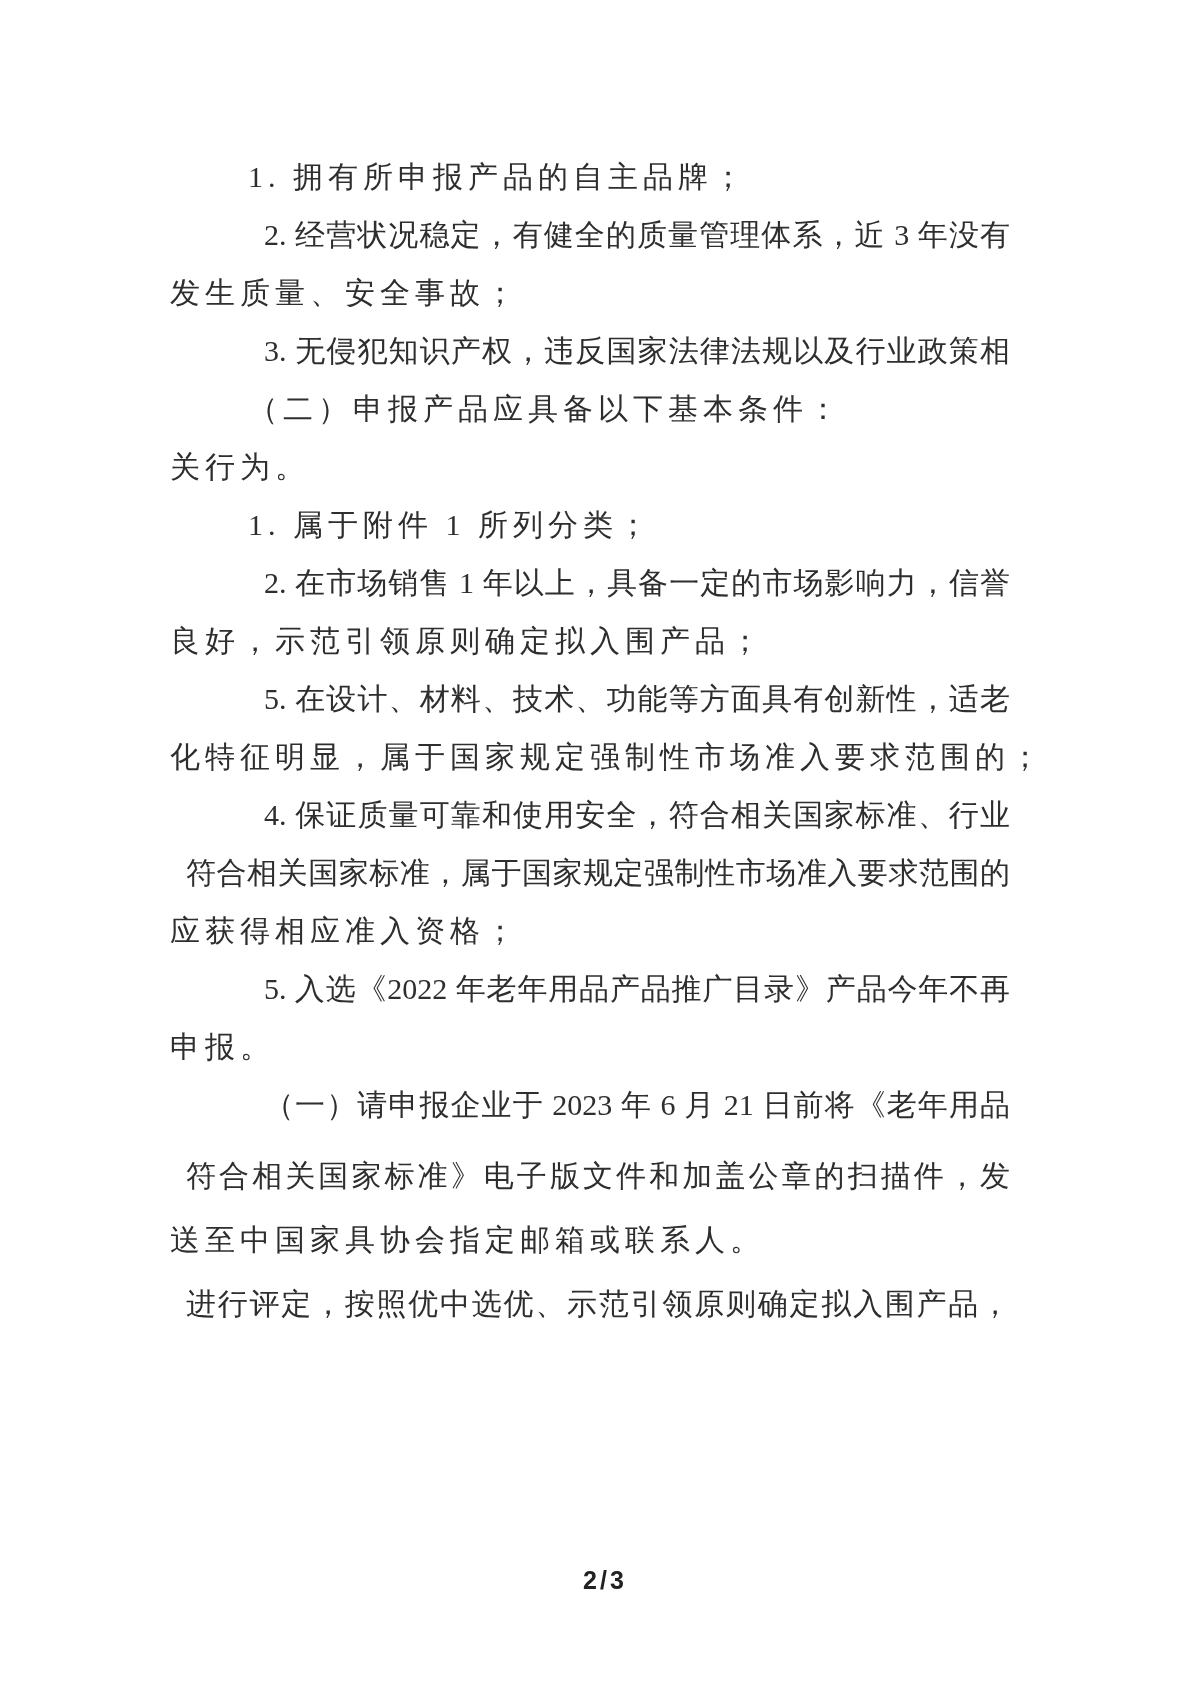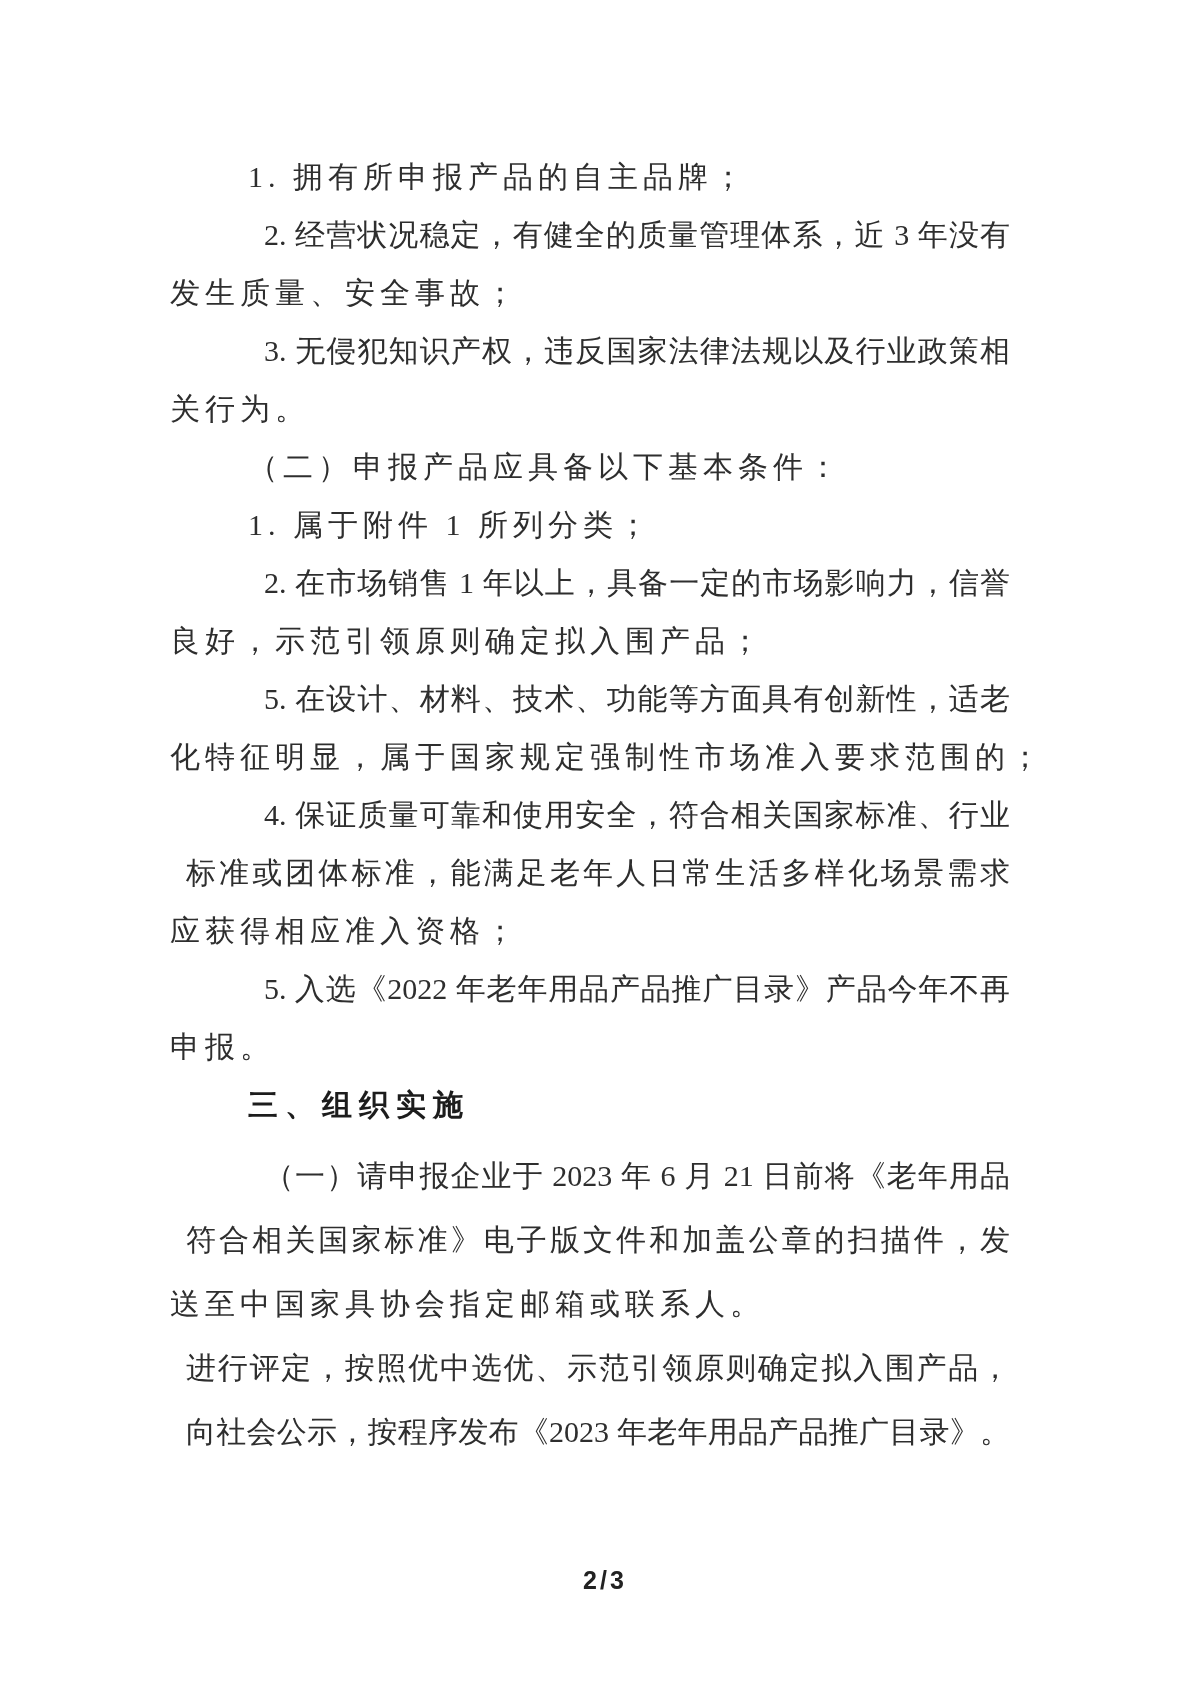--- a/index.html
+++ b/index.html
@@ -71,33 +71,31 @@
 </style>
 </head>
 <body>
 
 <div class="page">
   <div class="text-block" id="lines">
       <div class="line indent">1. 拥有所申报产品的自主品牌；</div>
       <div class="line indent fill">2. 经营状况稳定，有健全的质量管理体系，近 3 年没有</div>
       <div class="line">发生质量、安全事故；</div>
       <div class="line indent fill">3. 无侵犯知识产权，违反国家法律法规以及行业政策相</div>
+      <div class="line indent">（二）申报产品应具备以下基本条件：</div>
       <div class="line">关行为。</div>
-      <div class="line indent">（二）申报产品应具备以下基本条件：</div>
       <div class="line indent">1. 属于附件 1 所列分类；</div>
       <div class="line indent fill">2. 在市场销售 1 年以上，具备一定的市场影响力，信誉</div>
       <div class="line">良好，示范引领原则确定拟入围产品；</div>
       <div class="line indent fill">5. 在设计、材料、技术、功能等方面具有创新性，适老</div>
       <div class="line">化特征明显，属于国家规定强制性市场准入要求范围的；</div>
       <div class="line indent fill">4. 保证质量可靠和使用安全，符合相关国家标准、行业</div>
-      <div class="line fill">标准或团体标准，能满足老年人日常生活多样化场景需求</div>
+      <div class="line fill">符合相关国家标准，属于国家规定强制性市场准入要求范围的</div>
       <div class="line">应获得相应准入资格；</div>
       <div class="line indent fill">5. 入选《2022 年老年用品产品推广目录》产品今年不再</div>
       <div class="line">申报。</div>
-      <div class="line indent heading">三、组织实施</div>
       <div class="line indent fill">（一）请申报企业于 2023 年 6 月 21 日前将《老年用品</div>
       <div class="line fill">符合相关国家标准》电子版文件和加盖公章的扫描件，发</div>
       <div class="line">送至中国家具协会指定邮箱或联系人。</div>
       <div class="line fill">进行评定，按照优中选优、示范引领原则确定拟入围产品，</div>
-      <div class="line fill">向社会公示，按程序发布《2023 年老年用品产品推广目录》。</div>
     </div>
   <div class="page-footer">2/3</div>
 </div>
 
 </body></html>

